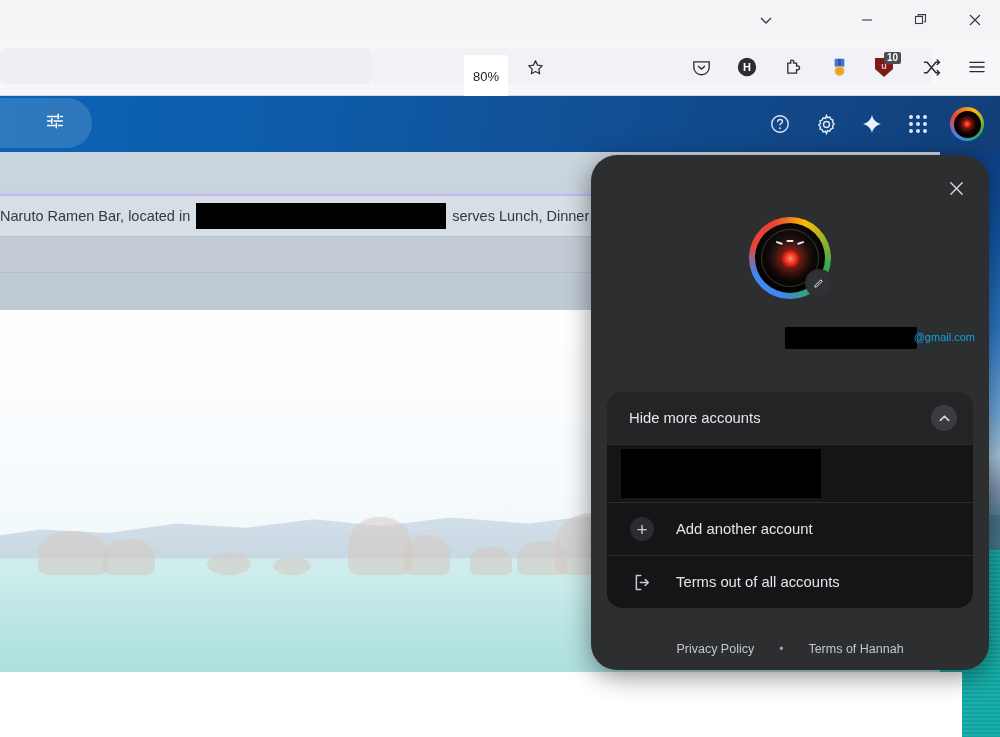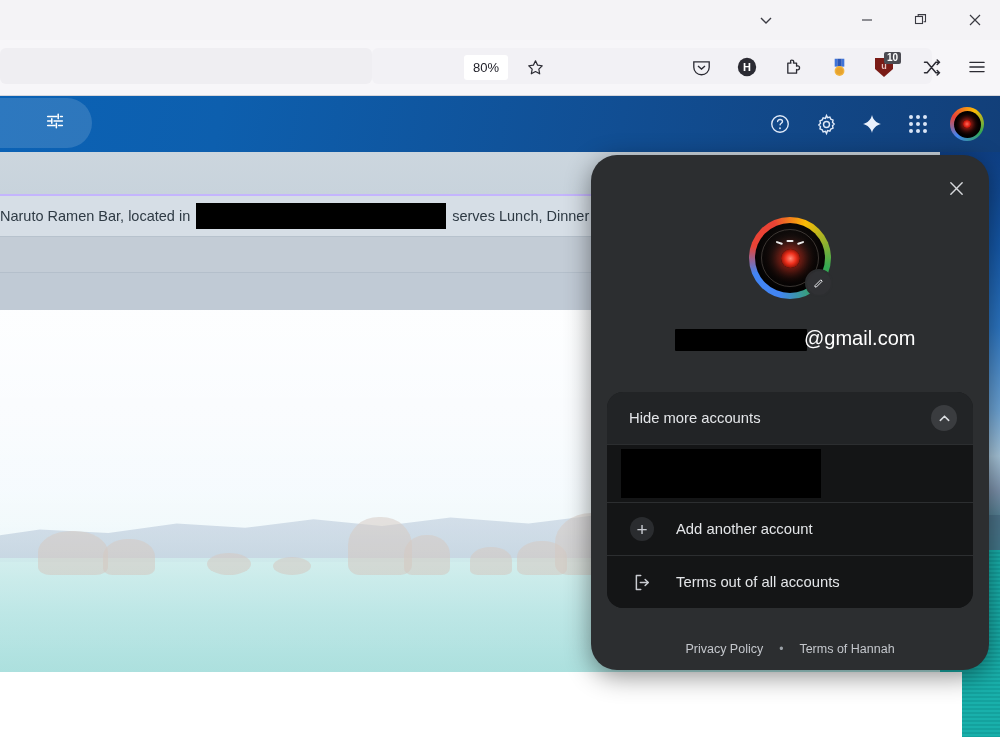--- a/index.html
+++ b/index.html
@@ -35,21 +35,21 @@
     position:absolute;left:0;top:8px;width:372px;height:36px;
     background:#efeef2;border-radius:6px;
   }
   .urlbar-ghost2{
     position:absolute;left:372px;top:8px;width:560px;height:36px;
     background:#f2f1f5;border-radius:6px;
   }
   .zoom-badge{
     position:absolute;left:464px;top:55px;
     background:#ffffff;border-radius:3px;
-    padding:5px 9px;font-size:13px;color:#21212a;
+    padding:14px 9px;font-size:13px;color:#21212a;
     line-height:15px;
   }
   .star-btn{
     position:absolute;left:520px;top:52px;width:30px;height:30px;
     display:flex;align-items:center;justify-content:center;
   }
   .tb-icons{
     position:absolute;right:8px;top:48px;height:38px;
     display:flex;align-items:center;gap:16px;
   }
@@ -197,21 +197,21 @@
     position:absolute;left:591px;top:155px;width:398px;height:515px;
     background:#2c2e30;border-radius:26px;
     box-shadow:0 6px 26px rgba(0,0,0,0.45);
     overflow:hidden;
   }
   .popup-head{
     position:absolute;left:0;top:0;width:100%;height:52px;
   }
   .popup-email{
     position:absolute;left:84px;top:172px;width:300px;
-    font-size:20px;color:#ffffff;text-align:left;
+    font-size:11px;color:#0ea5e9;text-align:right;
     white-space:nowrap;
   }
   .popup-email .redact{background:#000;height:22px;width:132px;border-radius:1px;margin-right:-3px;}
   .popup-close{
     position:absolute;right:16px;top:16px;width:34px;height:34px;
     display:flex;align-items:center;justify-content:center;color:#d6d8db;
     border-radius:50%;
   }
   .big-avatar-wrap{
     position:absolute;left:50%;top:62px;transform:translateX(-50%);
@@ -294,21 +294,21 @@
     width:26px;display:flex;align-items:center;justify-content:center;
     margin-right:21px;color:#c9ccd1;
   }
   .plus-ico{
     width:24px;height:24px;border-radius:50%;
     background:#2a2c2f;display:flex;align-items:center;justify-content:center;
     color:#c7cad0;font-size:19px;line-height:19px;
   }
   .popup-footer{
     position:absolute;left:0;bottom:14px;width:100%;
-    display:flex;align-items:center;justify-content:center;gap:16px;
+    display:flex;align-items:center;justify-content:center;gap:25px;
     font-size:12.5px;color:#c4c7cc;
   }
   .popup-footer .dot{font-size:12px;color:#9aa0a6;}
   .popup-footer a{color:#c4c7cc;text-decoration:none;cursor:pointer;}
 </style>
 </head>
 <body>
 
 <div class="screen">
 

